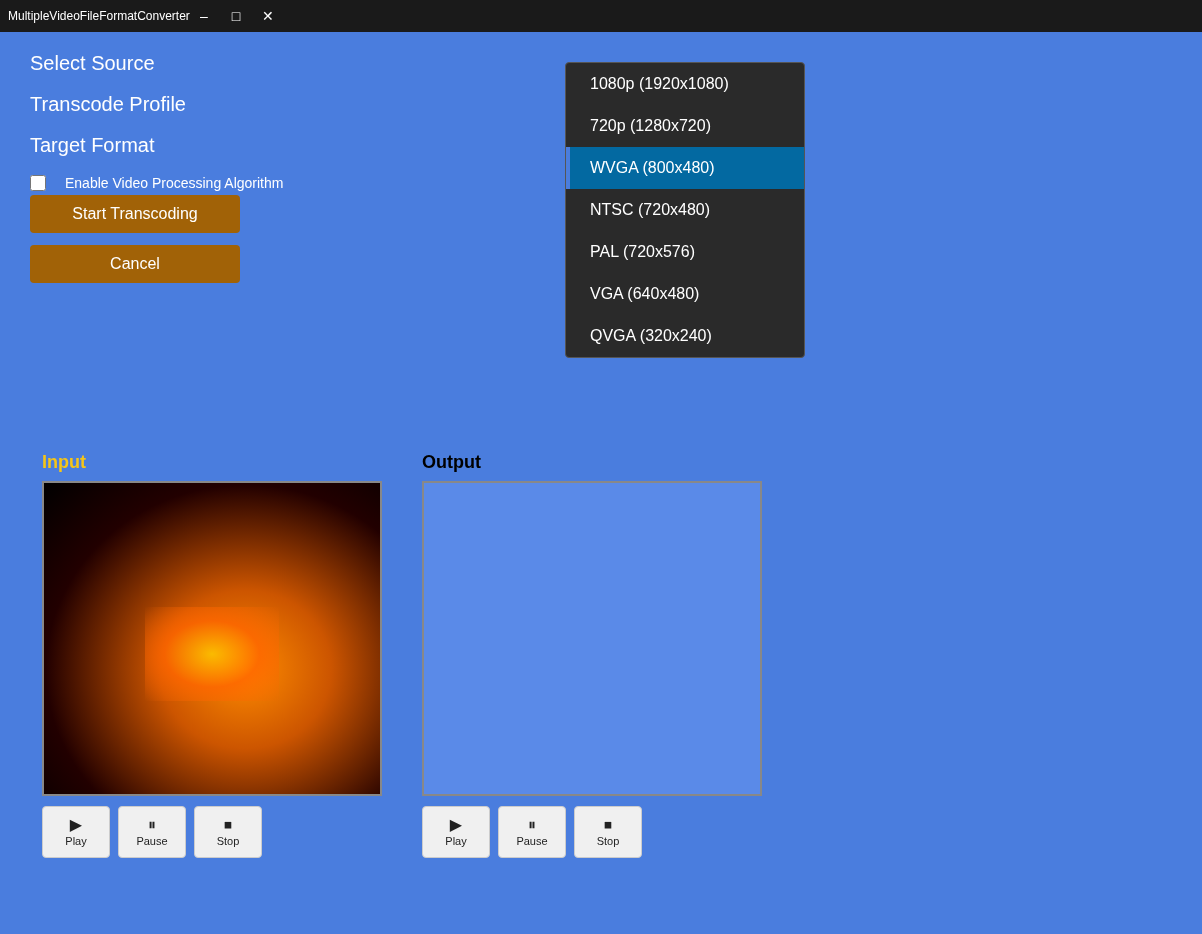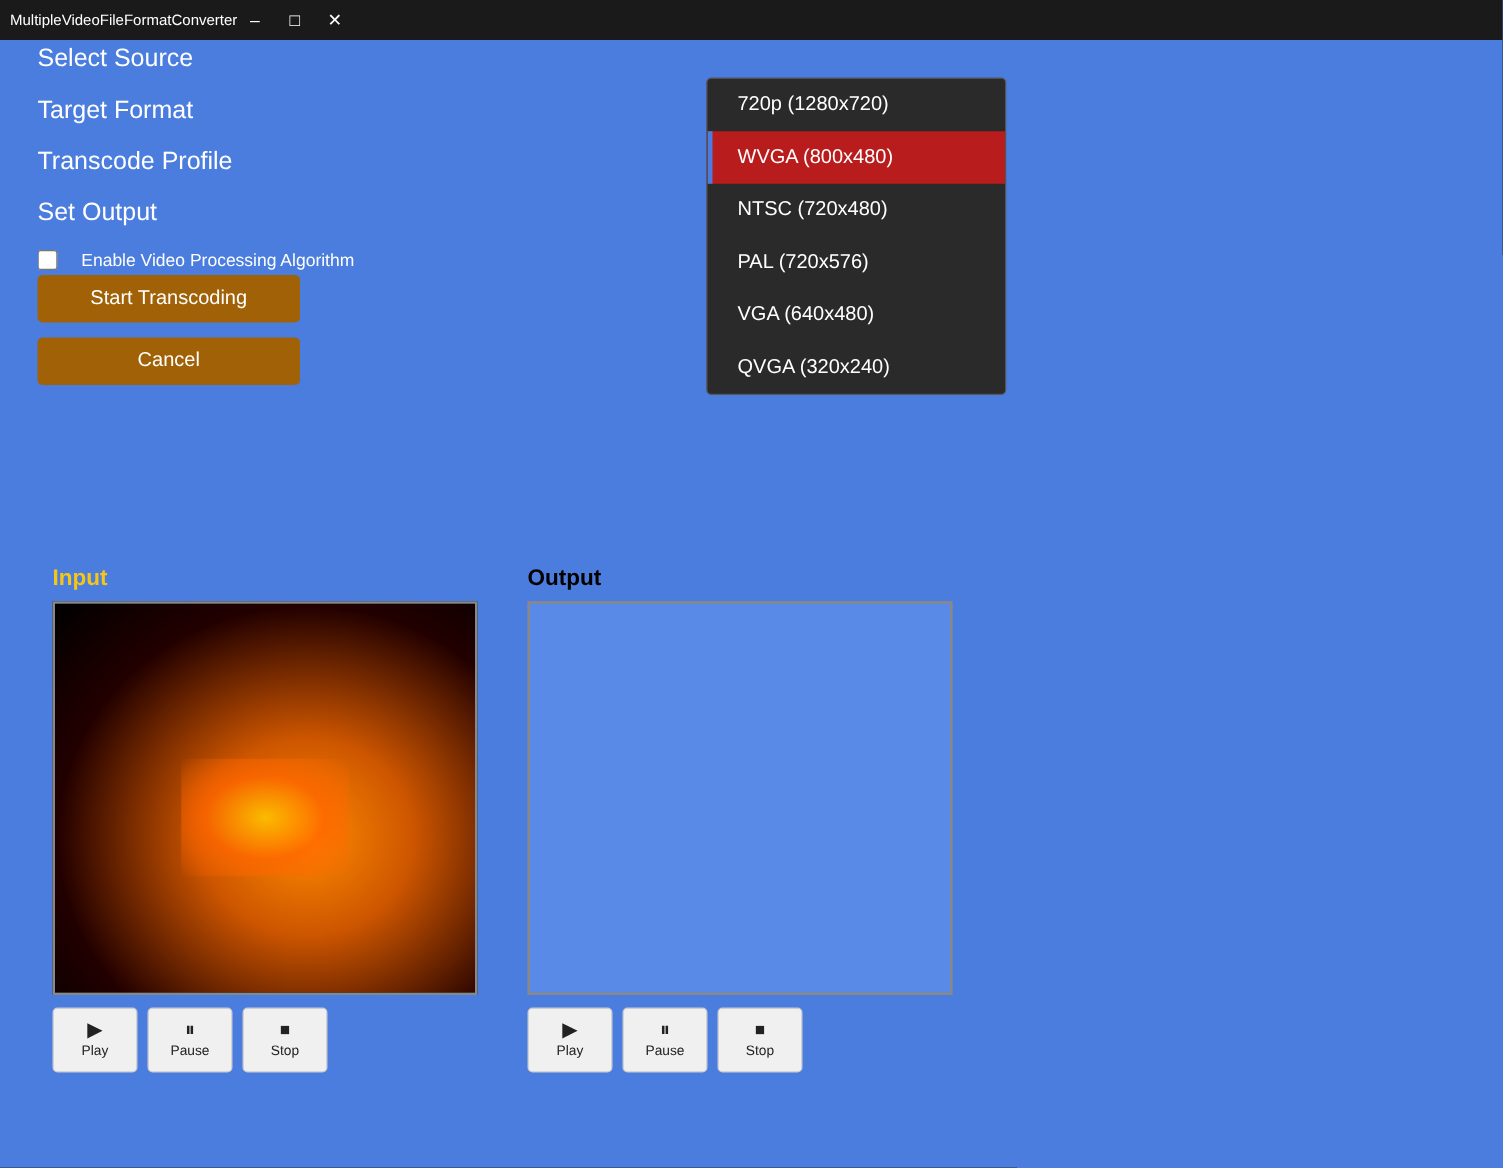--- a/index.html
+++ b/index.html
@@ -39,21 +39,21 @@
     .main-window {
       background: #4a7dde;
       width: 1202px;
       height: 902px;
       position: relative;
       padding: 20px 30px;
     }
     .left-panel {
       position: absolute;
       left: 30px;
-      top: 4px;
+      top: 20px;
       width: 260px;
     }
     .nav-item {
       color: #fff;
       font-size: 20px;
       font-weight: 400;
       margin-bottom: 18px;
       cursor: pointer;
     }
     .checkbox-row {
@@ -98,21 +98,21 @@
     }
     .dropdown-item {
       padding: 12px 20px;
       color: #fff;
       font-size: 16px;
       cursor: pointer;
       border-left: 4px solid transparent;
     }
     .dropdown-item.selected {
       border-left: 4px solid #4a7dde;
-      background: #b91c1c;
+      background: #0369a1;
     }
     
     .panels-row {
       position: absolute;
       left: 30px;
       top: 420px;
       display: flex;
       gap: 40px;
       margin-left: 12px;
     }
@@ -192,34 +192,34 @@
     <button class="title-btn">–</button>
     <button class="title-btn">□</button>
     <button class="title-btn close">✕</button>
   </div>
 </div>
 
 <div class="main-window">
 
   <div class="left-panel">
     <div class="nav-item">Select Source</div>
+    <div class="nav-item">Transcode Profile</div>
     <div class="nav-item">Target Format</div>
-    <div class="nav-item">Transcode Profile</div>
-    <div class="nav-item">Set Output</div>
 
     <div class="checkbox-row">
       <input type="checkbox" id="algo-cb" style="">
       <label class="checkbox-label" for="algo-cb">Enable Video Processing Algorithm</label>
     </div>
 
     <button class="action-btn">Start Transcoding</button>
     <button class="action-btn">Cancel</button>
   </div>
 
   <div class="dropdown-overlay">
+    <div class="dropdown-item">1080p (1920x1080)</div>
     <div class="dropdown-item">720p (1280x720)</div>
     <div class="dropdown-item selected">WVGA (800x480)</div>
     <div class="dropdown-item">NTSC (720x480)</div>
     <div class="dropdown-item">PAL (720x576)</div>
     <div class="dropdown-item">VGA (640x480)</div>
     <div class="dropdown-item">QVGA (320x240)</div>
   </div>
 
   <div class="panels-row">
 

